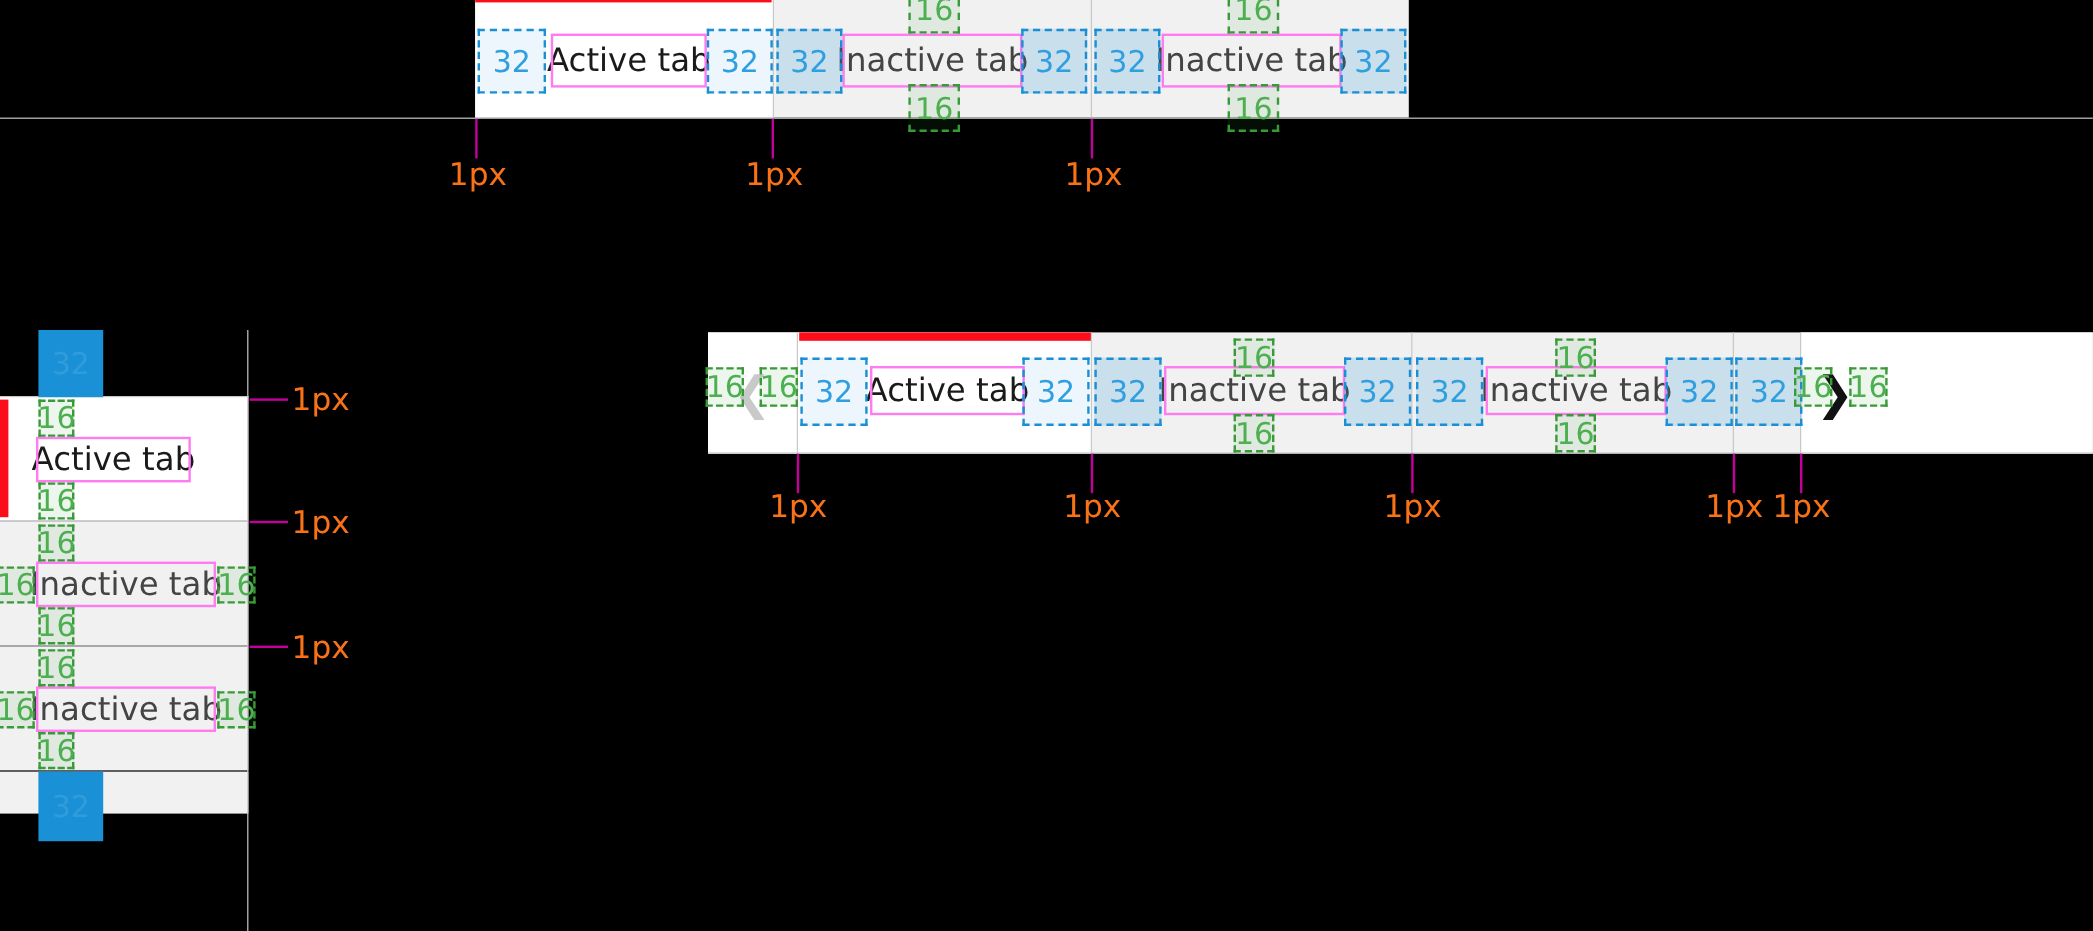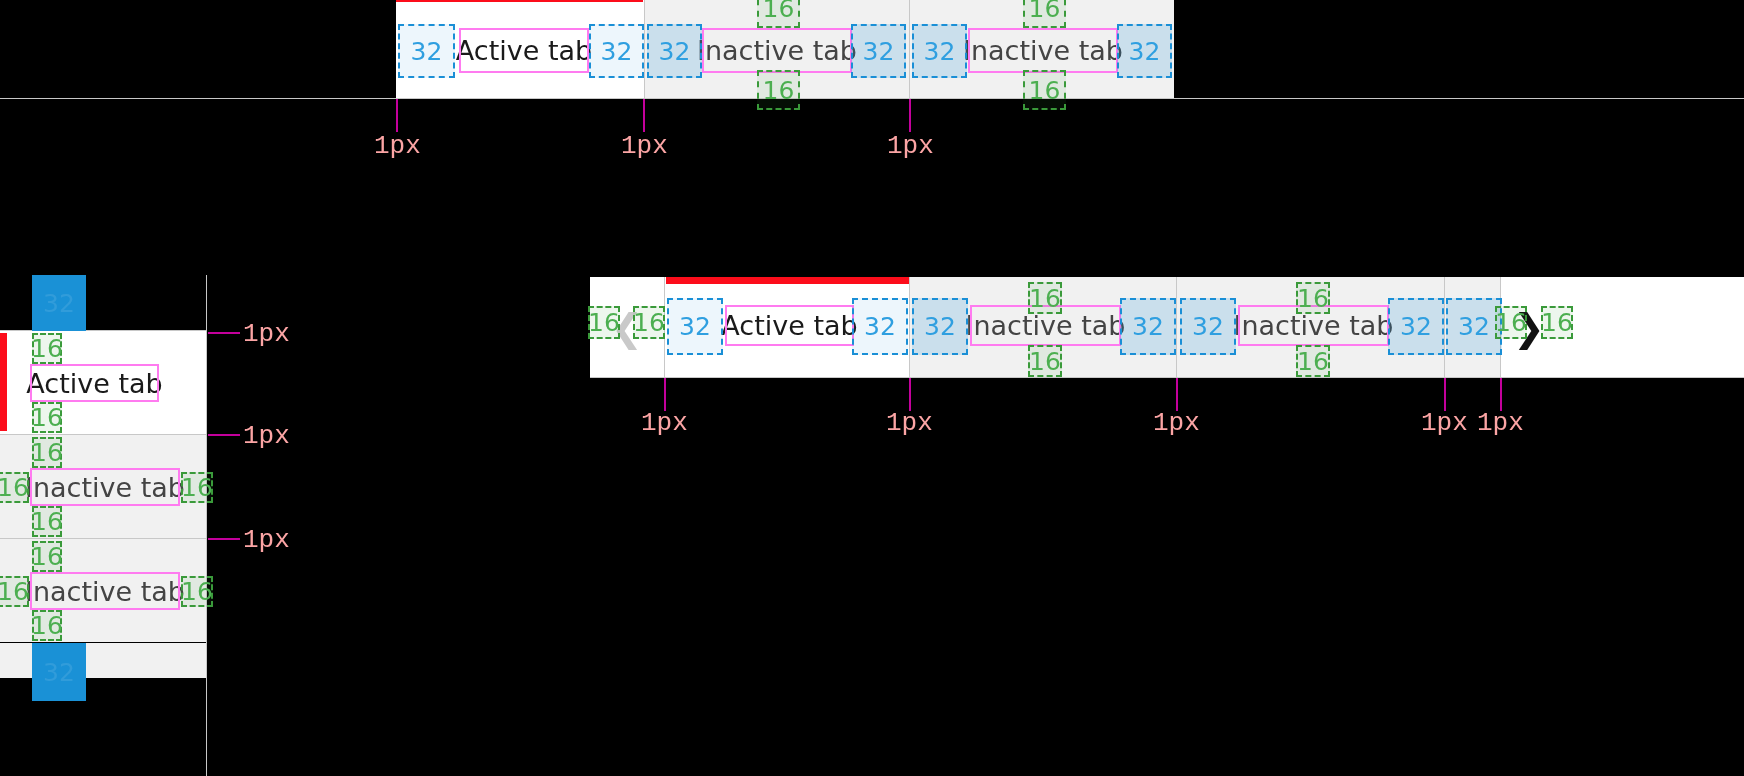--- a/index.html
+++ b/index.html
@@ -37,21 +37,21 @@
 
   
   .sp16{position:absolute;box-sizing:border-box;border:2px dashed #3a9a3a;
         background:rgba(58,154,58,.09);
         display:flex;align-items:center;justify-content:center;
         color:#4caf50;font-size:25px;line-height:1;}
 
   
   .leader-v{position:absolute;width:2px;background:#c4009c;}
   .leader-h{position:absolute;height:2px;background:#c4009c;}
-  .pxlabel{position:absolute;color:#fca5a5;font-size:26px;white-space:nowrap;font-family:Liberation Mono, monospace;}
+  .pxlabel{position:absolute;color:#f97316;font-size:26px;white-space:nowrap;}
 
   
   .chev{position:absolute;display:flex;align-items:center;justify-content:center;
         font-size:38px;line-height:1;font-weight:bold;}
 </style>
 </head>
 <body>
 
 <div class="abs" style="left:0;top:0;width:1744px;height:170px;">
 

